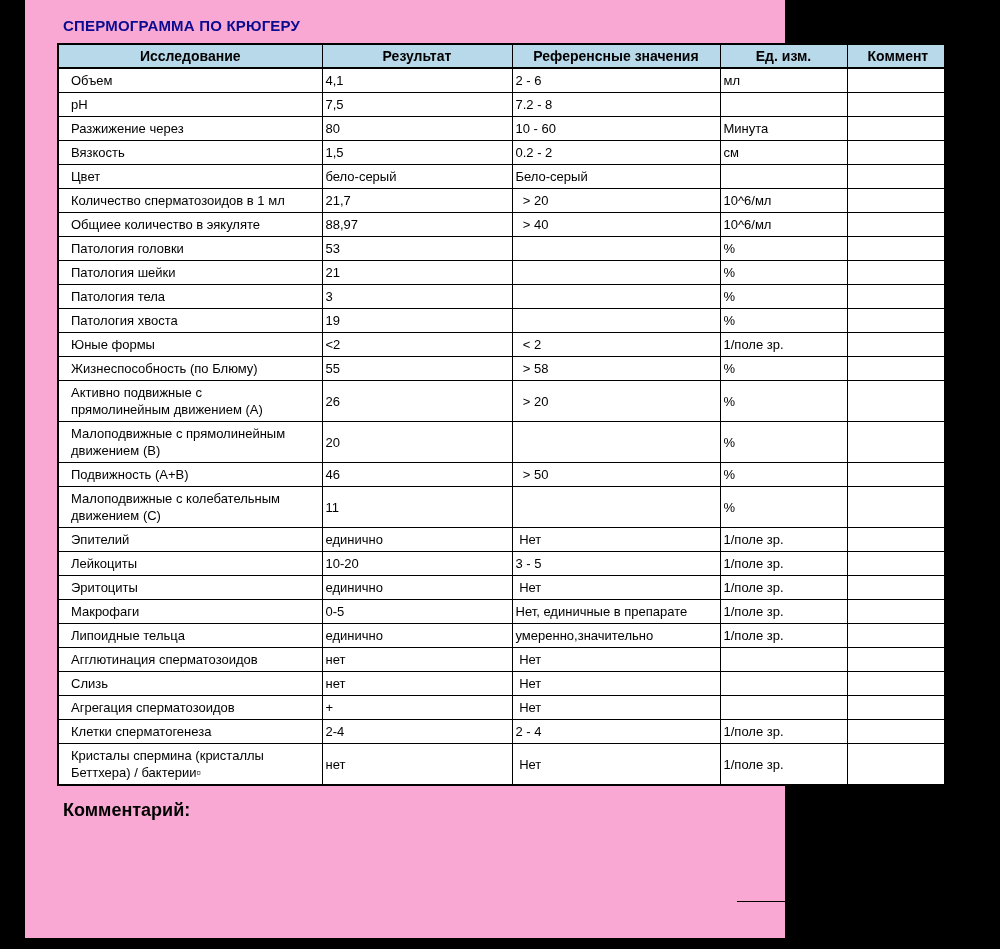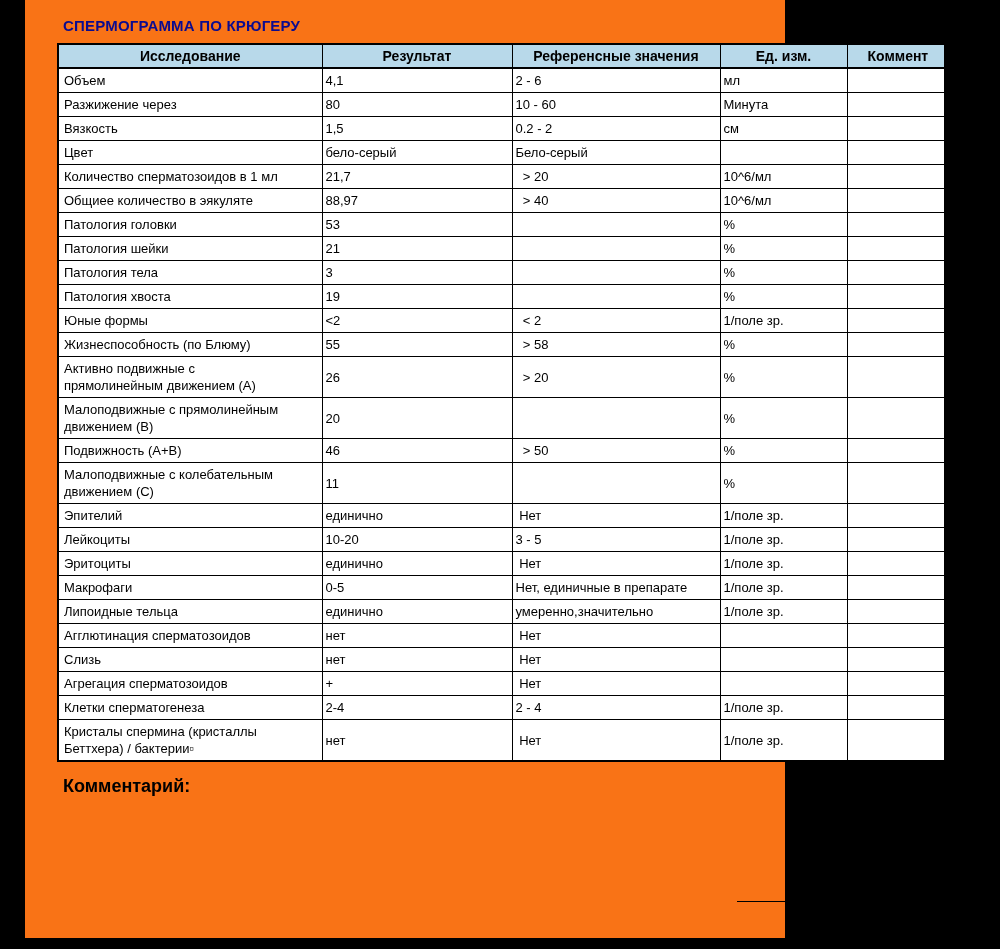--- a/index.html
+++ b/index.html
@@ -17,21 +17,21 @@
     width: 1000px;
     height: 949px;
     background: #000;
   }
   .page {
     position: absolute;
     left: 25px;
     top: 0;
     width: 760px;
     height: 938px;
-    background: #f97316;
+    background: #f9a8d4;
   }
   .title {
     margin: 0;
     padding: 17px 0 0 38px;
     font-size: 15px;
     font-weight: bold;
     color: #0b0b8f;
     letter-spacing: 0.2px;
   }
   table.report {
@@ -57,21 +57,21 @@
     border: 1.2px solid #000;
     font-size: 13px;
     color: #000;
     text-align: left;
     vertical-align: middle;
     padding: 3px 3px;
     line-height: 17px;
     white-space: pre-wrap;
     overflow: hidden;
   }
-  table.report td:first-child { padding-left: 5px; }
+  table.report td:first-child { padding-left: 12px; }
   .comment-label {
     margin: 14px 0 0 38px;
     font-size: 18px;
     font-weight: bold;
     color: #000;
   }
   .signature-line {
     position: absolute;
     left: 712px;
     top: 901px;
@@ -106,20 +106,27 @@
       </thead>
       <tbody id="tbody">
           <tr>
             <td>Объем</td>
             <td>4,1</td>
             <td>2 - 6</td>
             <td>мл</td>
             <td></td>
           </tr>
           <tr>
+            <td>pH</td>
+            <td>7,5</td>
+            <td>7.2 - 8</td>
+            <td></td>
+            <td></td>
+          </tr>
+          <tr>
             <td>Разжижение через</td>
             <td>80</td>
             <td>10 - 60</td>
             <td>Минута</td>
             <td></td>
           </tr>
           <tr>
             <td>Вязкость</td>
             <td>1,5</td>
             <td>0.2 - 2</td>

